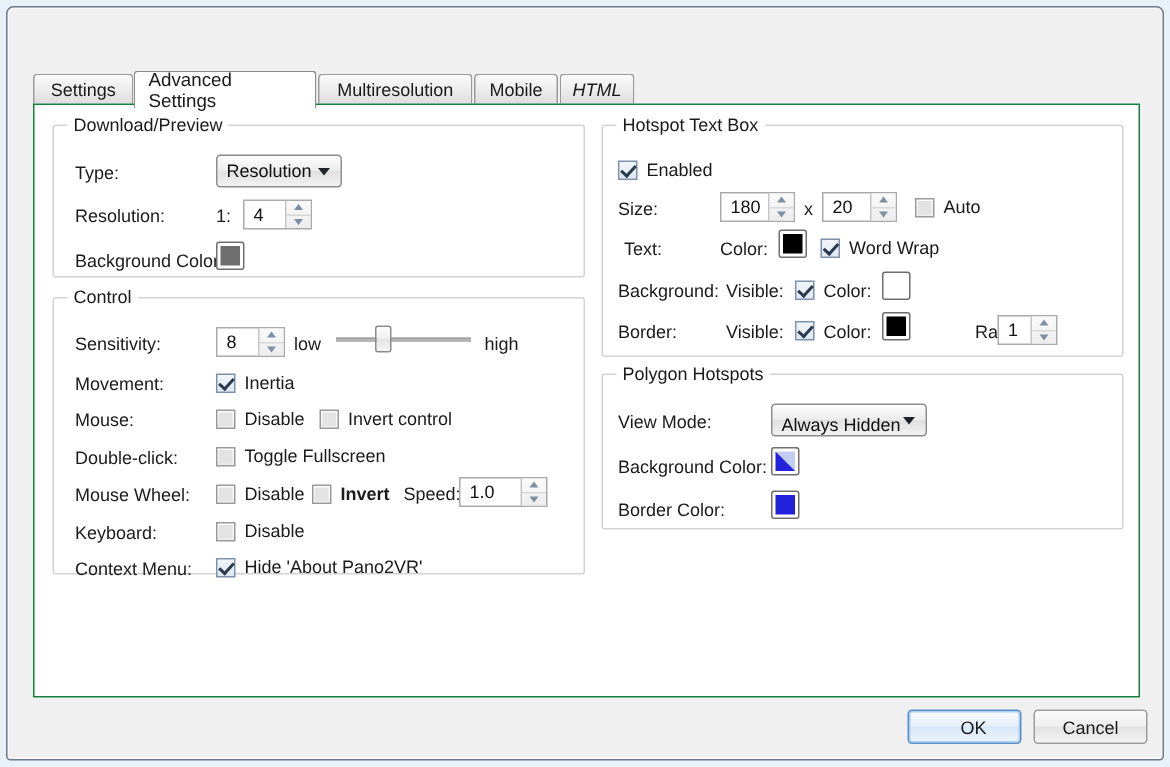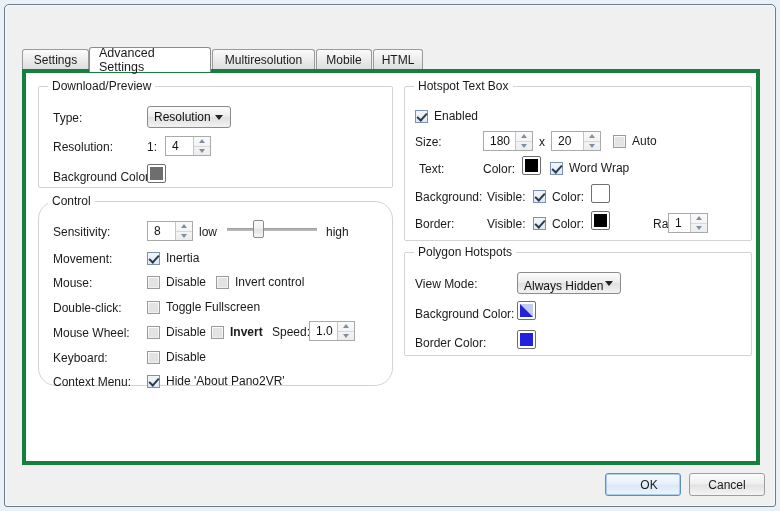--- a/index.html
+++ b/index.html
@@ -81,21 +81,21 @@
     z-index: 4;
     font-size: 12.5px;
   }
 
   
   .tabpage {
     position: absolute;
     left: 17px; top: 64px;
     width: 738px; height: 396px;
     background: #ffffff;
-    border: 4px solid #15803d;
+    border: 1px solid #15803d;
     box-sizing: border-box;
   }
 
   
   .group {
     position: absolute;
     border: 1px solid #d3d3d3;
     border-radius: 2px;
     box-sizing: border-box;
     background: transparent;
@@ -263,21 +263,21 @@
 <div id="root">
 
   <div class="win-frame">
 
 
     <div class="tabstrip">
       <div class="tab" style="left:0px;   width:67px;">Settings</div>
       <div class="tab active" style="left:67px;  width:122px;">Advanced Settings</div>
       <div class="tab" style="left:190px; width:103px;">Multiresolution</div>
       <div class="tab" style="left:294px; width:56px;">Mobile</div>
-      <div class="tab" style="left:351px; width:50px;">HTML</div>
+      <div class="tab" style="left:351px; width:50px;font-style:italic;">HTML</div>
     </div>
 
     <div class="tabpage">
 
       <div class="group" style="left:12px; top:13px; width:355px; height:102px;">
         <div class="legend">Download/Preview</div>
 
         <div class="lbl" style="left:14px; top:24px;">Type:</div>
         <div class="combo" style="left:108px; top:19px; width:84px; height:22px;">
           <span>Resolution</span>
@@ -293,21 +293,21 @@
             <i class="dn"></i>
           </span>
         </div>
 
         <div class="lbl" style="left:14px; top:83px;">Background Color:</div>
         <div class="swatch" style="left:108px; top:77px; width:19px; height:19px;">
           <span style="background:#6e6e6e;"></span>
         </div>
       </div>
 
-      <div class="group" style="left:12px; top:128px; width:355px; height:185px;border-radius:18px;">
+      <div class="group" style="left:12px; top:128px; width:355px; height:185px;">
         <div class="legend">Control</div>
 
         <div class="lbl" style="left:14px; top:23px;">Sensitivity:</div>
         <div class="spin" style="left:108px; top:19px; width:46px; height:20px;">
           <span>8</span>
           <span class="btns">
             <i class="up"></i>
             <i class="dn"></i>
           </span>
         </div>
@@ -331,21 +331,21 @@
         <div class="lbl" style="left:14px; top:99px;">Double-click:</div>
         <div class="chk off" style="left:108px; top:99px;"></div>
         <div class="lbl" style="left:127px; top:98px;">Toggle Fullscreen</div>
 
         <div class="lbl" style="left:14px; top:124px;">Mouse Wheel:</div>
         <div class="chk off" style="left:108px; top:124px;"></div>
         <div class="lbl" style="left:127px; top:123px;">Disable</div>
         <div class="chk off" style="left:172px; top:124px;"></div>
         <div class="lbl" style="left:191px; top:123px;font-weight:bold;">Invert</div>
         <div class="lbl" style="left:233px; top:123px;">Speed:</div>
-        <div class="spin" style="left:270px; top:119px; width:46px; height:20px;">
+        <div class="spin" style="left:270px; top:119px; width:59px; height:20px;">
           <span>1.0</span>
           <span class="btns">
             <i class="up"></i>
             <i class="dn"></i>
           </span>
         </div>
 
         <div class="lbl" style="left:14px; top:149px;">Keyboard:</div>
         <div class="chk off" style="left:108px; top:149px;"></div>
         <div class="lbl" style="left:127px; top:148px;">Disable</div>

